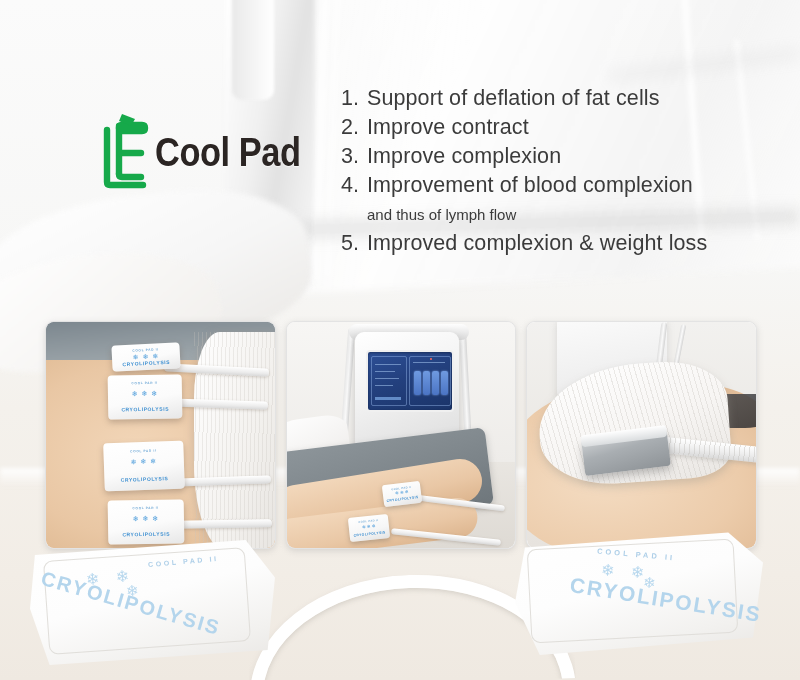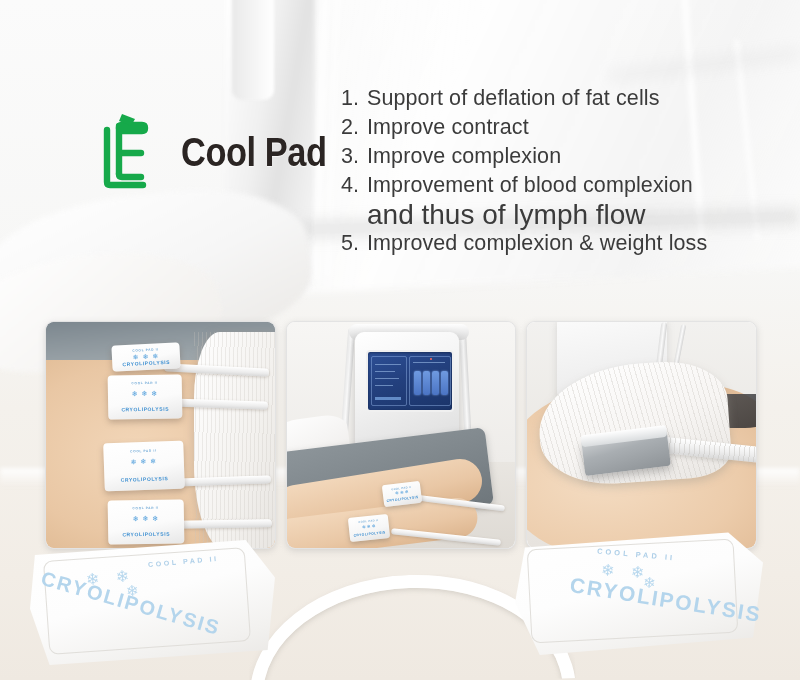--- a/index.html
+++ b/index.html
@@ -35,33 +35,33 @@
     background:linear-gradient(180deg,#f4f0ea 0%,#f2ede6 50%,#efe9e1 100%);}
   .bg-bed-edge{position:absolute;left:0;top:468px;width:800px;height:18px;
     background:linear-gradient(180deg,rgba(255,255,255,.95),rgba(240,236,230,0));filter:blur(2px);}
 
   
   .hose{position:absolute;border-radius:50%;border:13px solid #ffffff;
     box-shadow:0 2px 5px rgba(170,165,158,.38) inset,0 3px 6px rgba(175,170,163,.30);
     background:transparent;}
 
   
-  .logo{position:absolute;left:95px;top:112px;display:flex;align-items:center;gap:30px;}
+  .logo{position:absolute;left:95px;top:112px;display:flex;align-items:center;gap:4px;}
   .logo-mark{position:relative;width:56px;height:80px;}
   .logo-text{font-size:40px;font-weight:bold;color:#2b2523;letter-spacing:-0.5px;
     transform:scaleX(.86);transform-origin:left center;white-space:nowrap;
     text-shadow:0 1px 1px rgba(255,255,255,.7);}
 
   
   .benefits{position:absolute;left:341px;top:84px;width:420px;}
   .benefit{display:flex;font-size:21.5px;line-height:29px;color:#3b3b3b;
     letter-spacing:.1px;}
   .benefit-num{width:26px;flex:0 0 26px;color:#3b3b3b;}
   .benefit-text{flex:1;}
-  .benefit-cont{padding-left:26px;font-size:28px;line-height:29px;color:#3b3b3b;}
+  .benefit-cont{padding-left:26px;font-size:15px;line-height:29px;color:#3b3b3b;}
 
   
   .frames{position:absolute;left:45px;top:321px;width:712px;height:228px;
     display:flex;gap:10px;}
   .frame{position:relative;flex:1;border-radius:9px;overflow:hidden;
     border:1px solid #e3e3e3;background:#fff;
     box-shadow:0 2px 6px rgba(150,150,150,.30);}
   .frame-inner{position:absolute;inset:0;overflow:hidden;border-radius:8px;}
 
   

